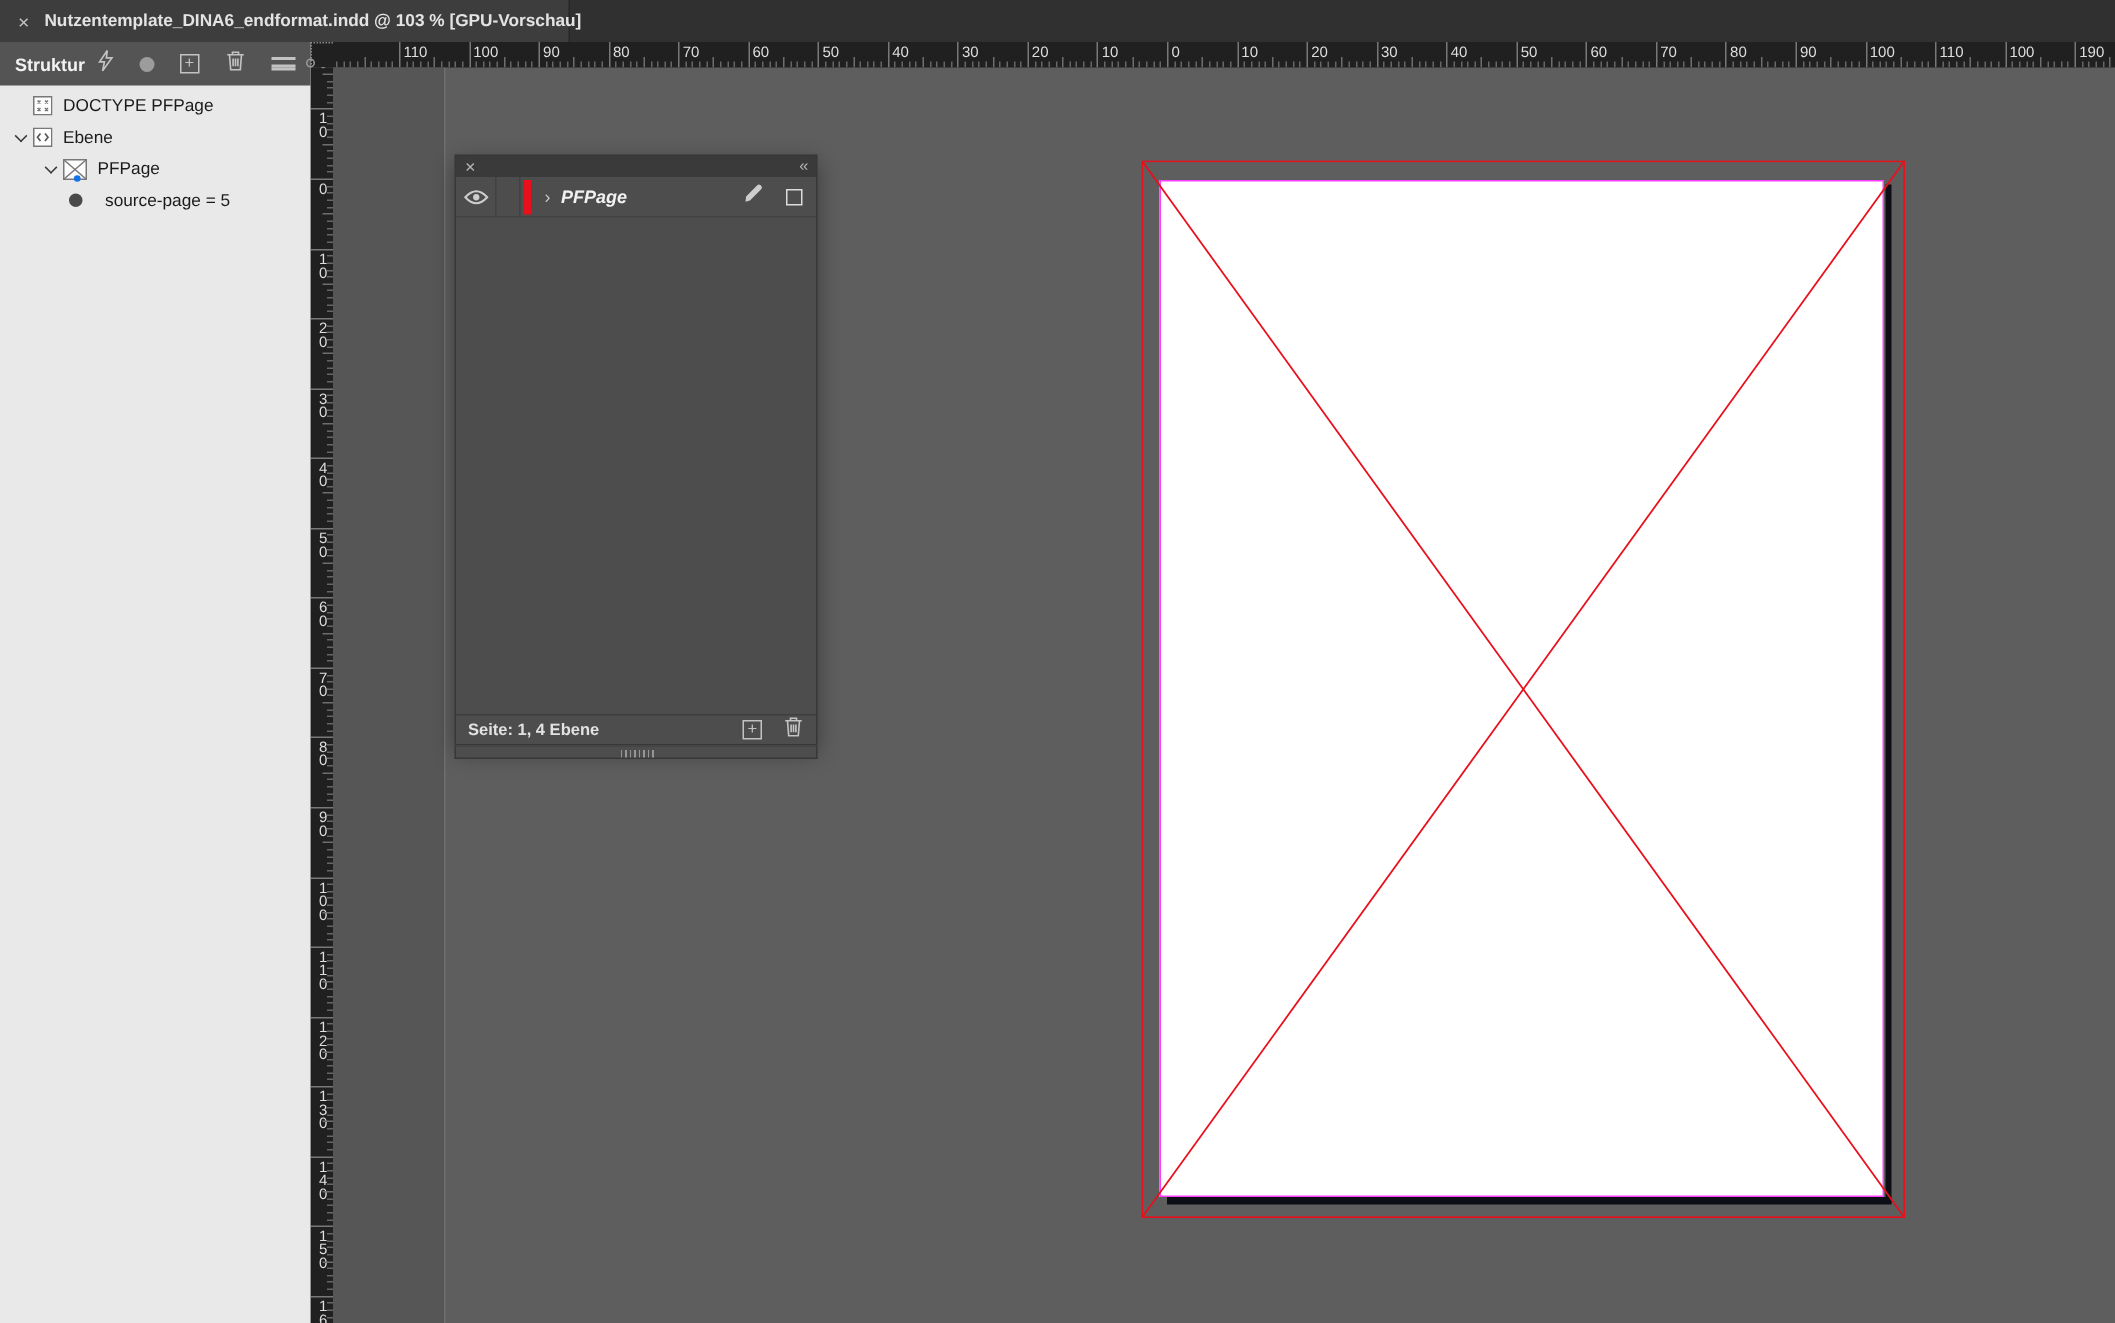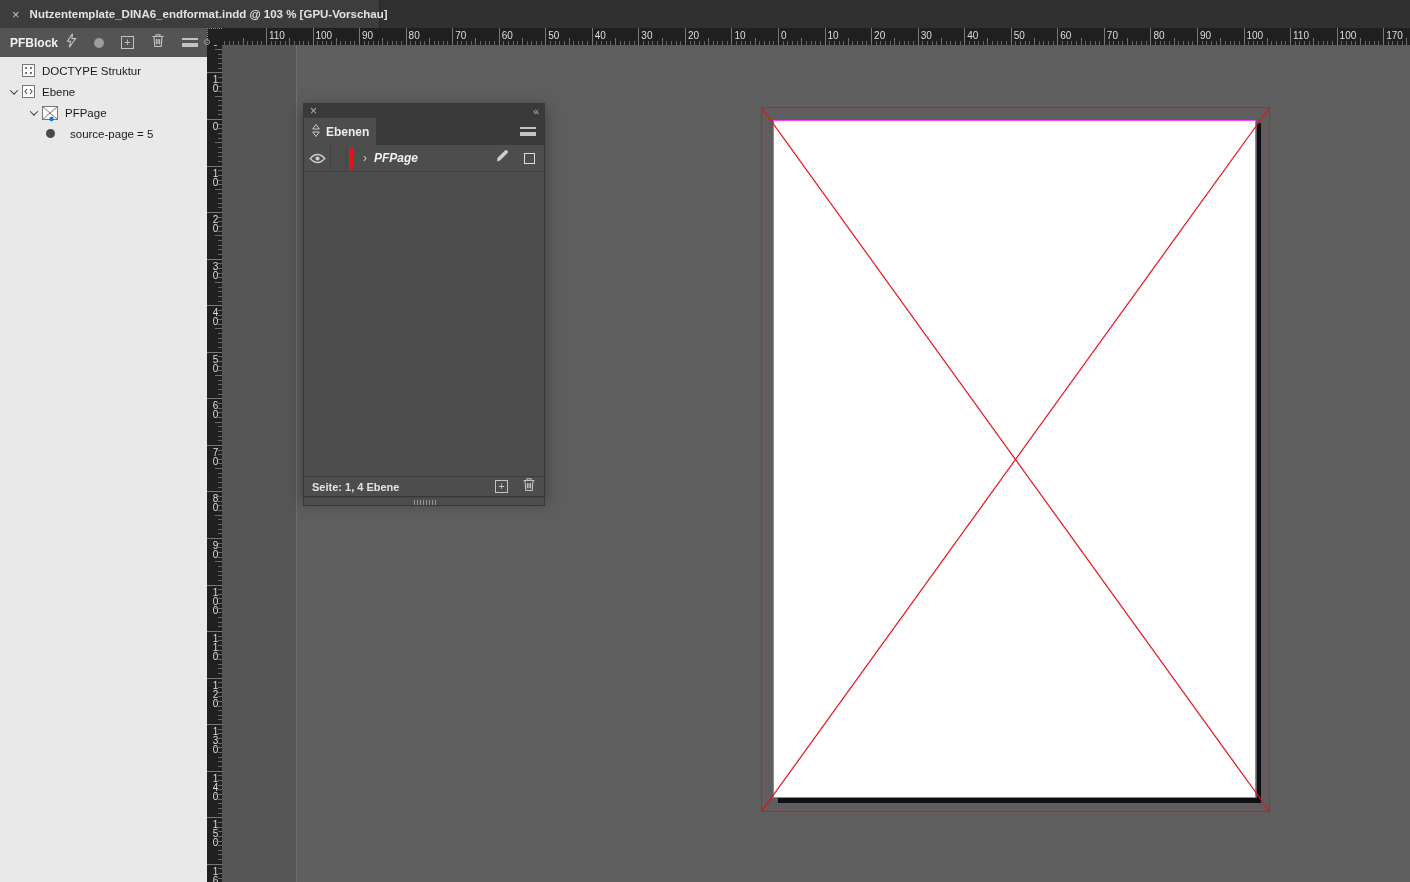--- a/index.html
+++ b/index.html
@@ -377,21 +377,21 @@
     <div class="h-minor" style="left: 1119.26px;"></div>
     <div class="h-minor" style="left: 1123.91px;"></div>
     <div class="h-minor" style="left: 1128.57px;"></div>
     <div class="h-minor" style="left: 1133.22px;"></div>
     <div class="h-mid" style="left: 1137.88px;"></div>
     <div class="h-minor" style="left: 1142.53px;"></div>
     <div class="h-minor" style="left: 1147.18px;"></div>
     <div class="h-minor" style="left: 1151.84px;"></div>
     <div class="h-minor" style="left: 1156.49px;"></div>
     <div class="h-major" style="left: 1161.15px;"></div>
-    <div class="h-label" style="left: 1164.15px;">170</div>
+    <div class="h-label" style="left: 1164.15px;">190</div>
     <div class="h-minor" style="left: 1165.81px;"></div>
     <div class="h-minor" style="left: 1170.46px;"></div>
     <div class="h-minor" style="left: 1175.12px;"></div>
     <div class="h-minor" style="left: 1179.77px;"></div>
     <div class="h-mid" style="left: 1184.42px;"></div>
   </div>
 <div class="abs v-ruler">
     <div class="v-label" style="top: -16.1px;">2
 0</div>
     <div class="v-mid" style="top: 4.175px;"></div>
@@ -625,21 +625,21 @@
 <div class="abs page"></div>
 <div class="abs margin-guide"></div>
 <svg class="abs frame-svg" width="509" height="705" viewBox="0 0 509 705">
   <rect x="0.5" y="0.5" width="508" height="704" fill="none" stroke="#e8101c" stroke-width="1.2"></rect>
   <line x1="0.5" y1="0.5" x2="508.5" y2="704.5" stroke="#e8101c" stroke-width="1.2"></line>
   <line x1="508.5" y1="0.5" x2="0.5" y2="704.5" stroke="#e8101c" stroke-width="1.2"></line>
 </svg>
 
 <div class="abs panel-left">
   <div class="sk-header">
-    <span class="sk-title">PFBlock</span>
+    <span class="sk-title">Struktur</span>
     <span class="sk-tools">
       <span>
         <svg width="11" height="15" viewBox="0 0 11 15">
             <path d="M6.5 0.7 L1.4 8.2 H4.6 L3.4 14.2 L9.6 5.6 H5.9 Z" fill="none" stroke="#c3c3c3" stroke-width="1.1"></path>
           </svg>
       </span>
       <span class="tool-circle"></span>
       <span class="plus-box">+</span>
       <span>
         <svg width="14" height="15" viewBox="0 0 14 15">
@@ -651,21 +651,21 @@
   </div>
   <div class="tree">
       <div class="tree-row" style="padding-left: 6px;">
         <span class="chev-slot"></span>
         <span class="tree-icon">
           <svg width="13" height="13" viewBox="0 0 13 13">
             <rect x="0.5" y="0.5" width="12" height="12" fill="#fdfdfd" stroke="#787878"></rect>
             <path d="M3 3 L5 5 M5 3 L3 5 M8 3 L10 5 M10 3 L8 5 M3 8 L5 10 M5 8 L3 10 M8 8 L10 10 M10 8 L8 10" stroke="#787878" stroke-width="1"></path>
           </svg>
         </span>
-        <span class="tree-label">DOCTYPE Struktur</span>
+        <span class="tree-label">DOCTYPE PFPage</span>
       </div>
       <div class="tree-row" style="padding-left: 6px;">
         <span class="chev-slot">
           <span class="chev"></span>
         </span>
         <span class="tree-icon">
           <svg width="13" height="13" viewBox="0 0 13 13">
             <rect x="0.5" y="0.5" width="12" height="12" fill="#fdfdfd" stroke="#787878"></rect>
             <path d="M5 4 L3 6.5 L5 9 M8 4 L10 6.5 L8 9" fill="none" stroke="#555" stroke-width="1.1"></path>
           </svg>
@@ -693,32 +693,20 @@
         <span class="tree-label">source-page = 5</span>
       </div>
     </div>
 </div>
 
 <div class="abs ebenen">
   <div class="eb-titlebar">
     <span class="tclose">×</span>
     <span class="tcollapse">«</span>
   </div>
-  <div class="eb-tabrow">
-    <div class="eb-tab">
-      <span>
-        <svg width="8" height="13" viewBox="0 0 8 13">
-            <path d="M4 0.5 L7.3 5 H0.7 Z" fill="none" stroke="#c9c9c9" stroke-width="1"></path>
-            <path d="M4 12.5 L7.3 8 H0.7 Z" fill="none" stroke="#c9c9c9" stroke-width="1"></path>
-          </svg>
-      </span>
-      <span class="eb-tab-label">Ebenen</span>
-    </div>
-    <span class="eb-tab-menu burger"></span>
-  </div>
   <div class="eb-row">
     <span class="eb-cell-eye">
       <svg width="17" height="11" viewBox="0 0 17 11">
           <path d="M1.2 5.5 Q8.5 -2.5 15.8 5.5 Q8.5 13.5 1.2 5.5 Z" fill="none" stroke="#cdcdcd" stroke-width="1.3"></path>
           <circle cx="8.5" cy="5.5" r="2.1" fill="#cdcdcd"></circle>
         </svg>
     </span>
     <span class="eb-cell-blank"></span>
     <span class="layer-colorbar"></span>
     <span class="eb-expander">›</span>

